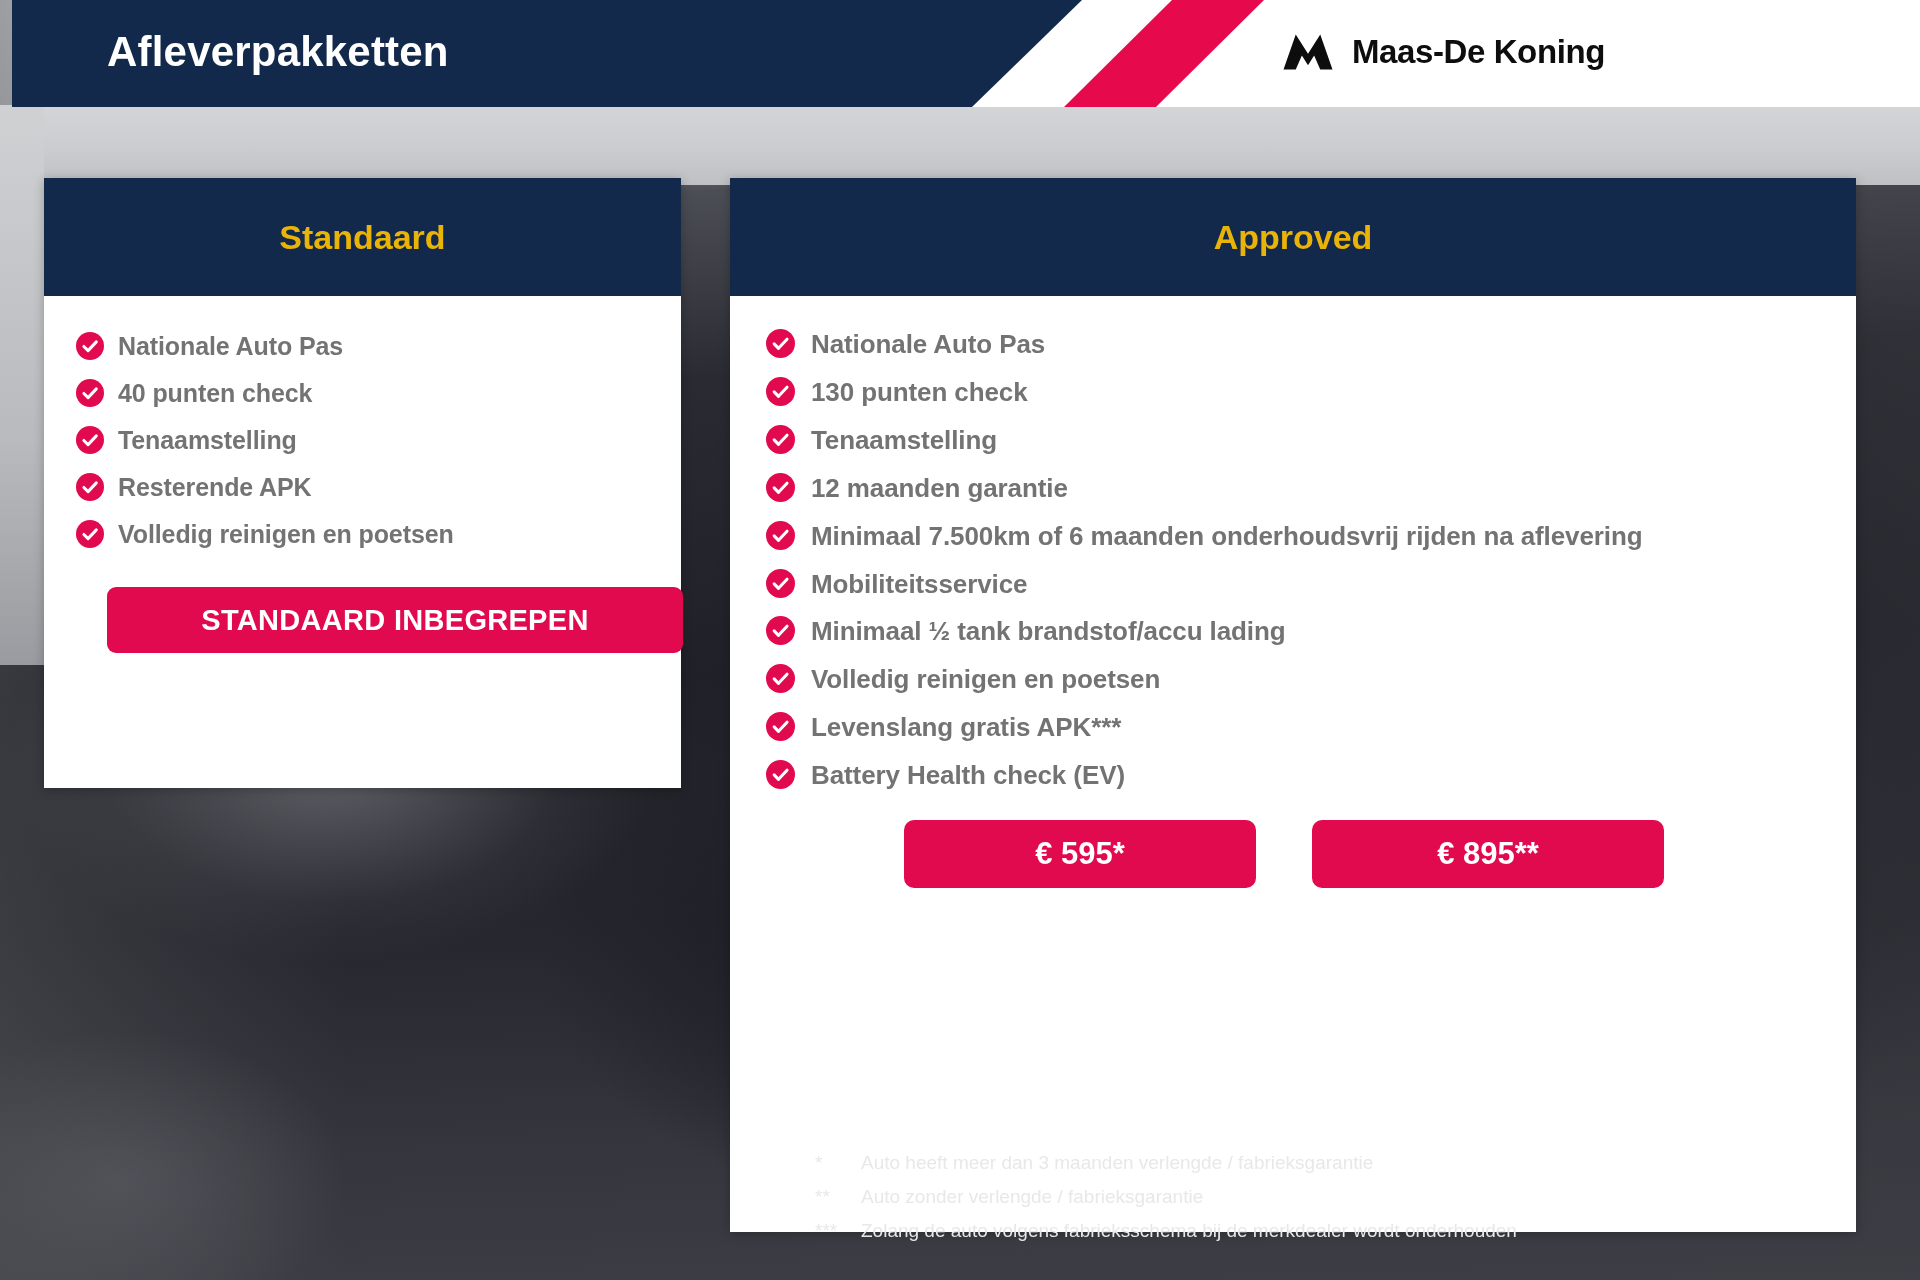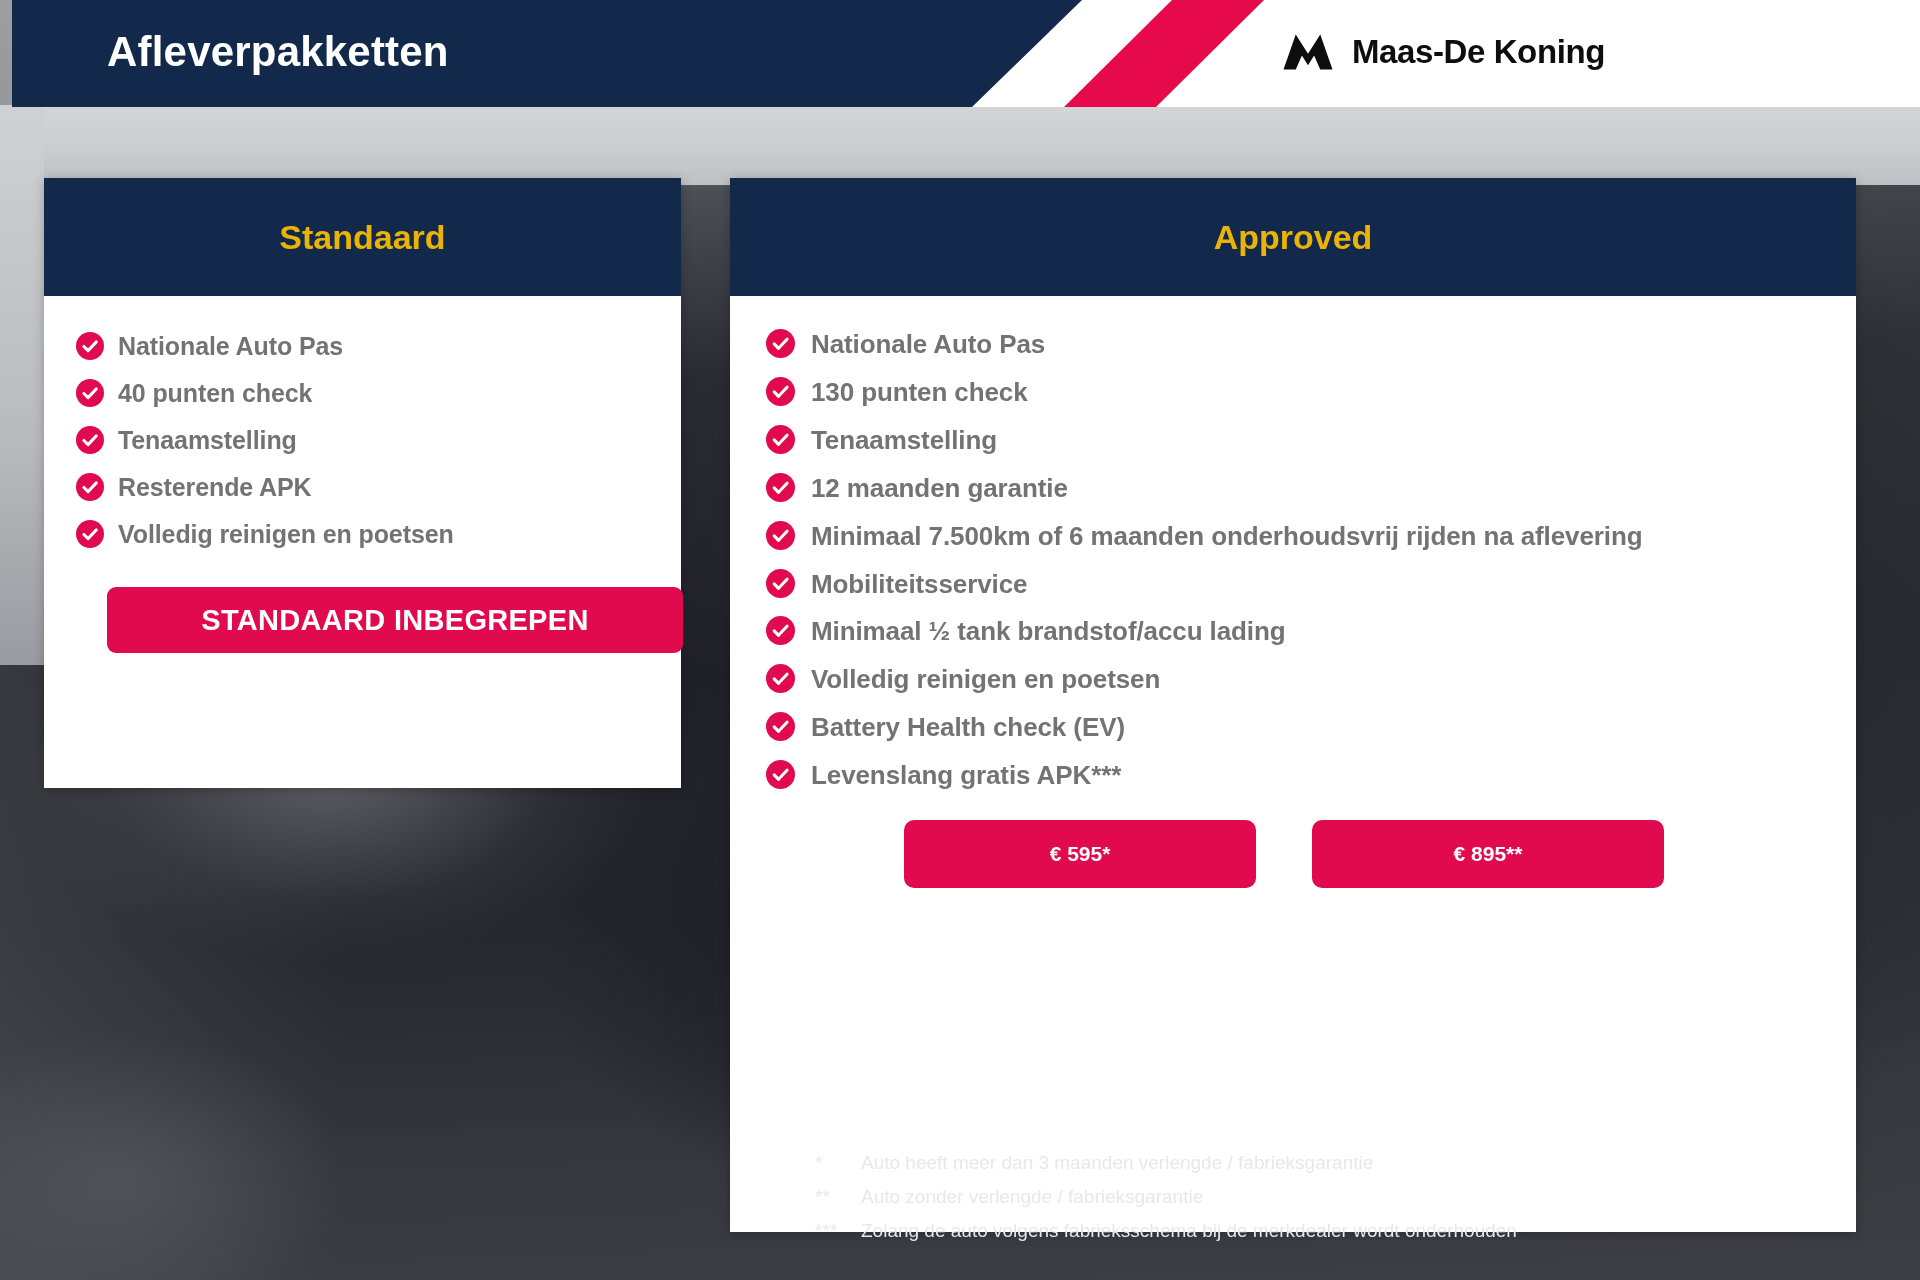--- a/index.html
+++ b/index.html
@@ -178,21 +178,21 @@
   .price-row {
     display: flex;
     gap: 56px;
     justify-content: center;
     margin-top: 26px;
     padding-right: 18px;
   }
   .price-btn {
     width: 352px;
     height: 68px;
-    font-size: 21px;
+    font-size: 31px;
     border-radius: 10px;
   }
 
   
   .footnotes {
     position: absolute;
     left: 815px;
     top: 1150px;
     width: 1000px;
     color: #e7e8ea;
@@ -327,28 +327,28 @@
               <circle cx="16" cy="16" r="16" fill="#e10a4e"></circle>
               <path d="M9 16.5 L13.8 21.3 L23.2 11.3" stroke="#ffffff" stroke-width="3.4" fill="none" stroke-linecap="round" stroke-linejoin="round"></path>
             </svg>
           <span class="feature-label">Volledig reinigen en poetsen</span>
         </li>
         <li class="feature">
           <svg class="check-icon" viewBox="0 0 32 32">
               <circle cx="16" cy="16" r="16" fill="#e10a4e"></circle>
               <path d="M9 16.5 L13.8 21.3 L23.2 11.3" stroke="#ffffff" stroke-width="3.4" fill="none" stroke-linecap="round" stroke-linejoin="round"></path>
             </svg>
+          <span class="feature-label">Levenslang gratis APK***</span>
+        </li>
+        <li class="feature">
+          <svg class="check-icon" viewBox="0 0 32 32">
+              <circle cx="16" cy="16" r="16" fill="#e10a4e"></circle>
+              <path d="M9 16.5 L13.8 21.3 L23.2 11.3" stroke="#ffffff" stroke-width="3.4" fill="none" stroke-linecap="round" stroke-linejoin="round"></path>
+            </svg>
           <span class="feature-label">Battery Health check (EV)</span>
-        </li>
-        <li class="feature">
-          <svg class="check-icon" viewBox="0 0 32 32">
-              <circle cx="16" cy="16" r="16" fill="#e10a4e"></circle>
-              <path d="M9 16.5 L13.8 21.3 L23.2 11.3" stroke="#ffffff" stroke-width="3.4" fill="none" stroke-linecap="round" stroke-linejoin="round"></path>
-            </svg>
-          <span class="feature-label">Levenslang gratis APK***</span>
         </li>
       </ul>
       <div class="price-row">
         <button class="pill price-btn">€ 595*</button>
         <button class="pill price-btn">€ 895**</button>
       </div>
     </div>
   </div>
 
   <div class="footnotes">

